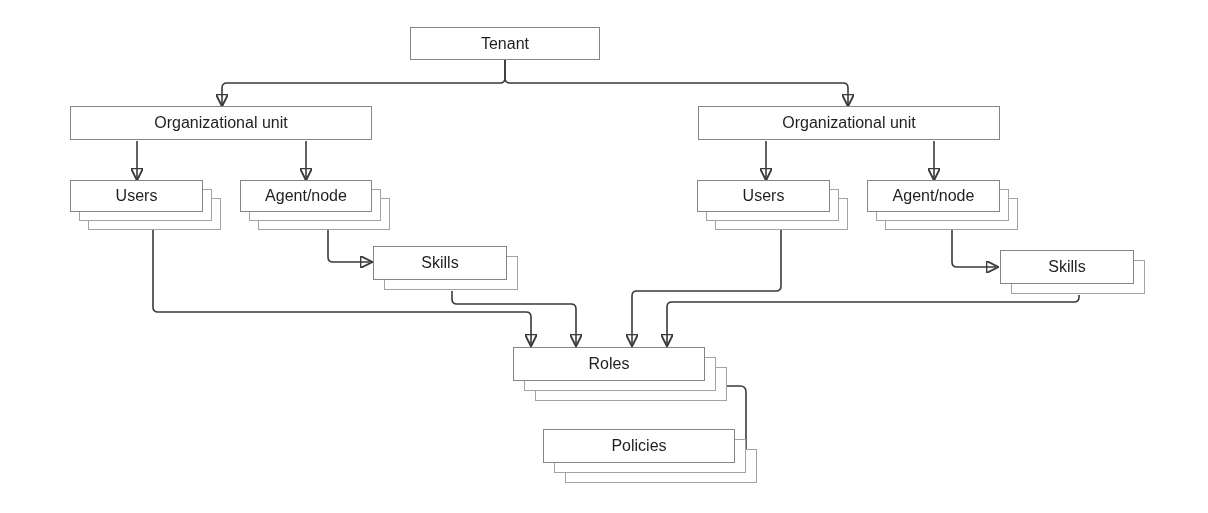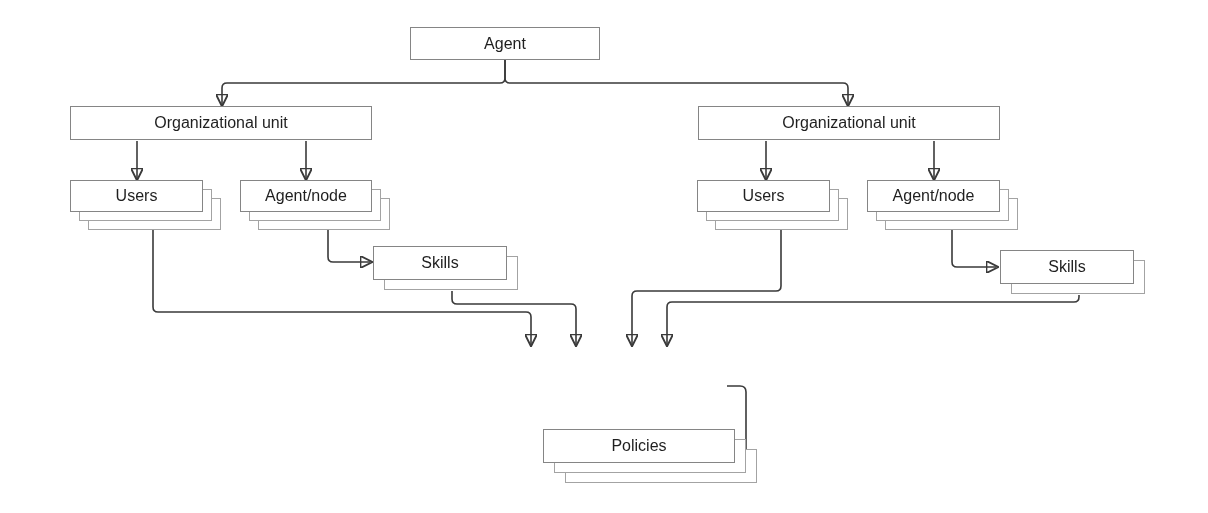--- a/index.html
+++ b/index.html
@@ -57,21 +57,21 @@
     <path d="M952,230 L952,262 Q952,267 957,267 L996,267" marker-end="url(#arrow)"></path>
     <path d="M153,230 L153,307 Q153,312 158,312 L526,312 Q531,312 531,317 L531,344" marker-end="url(#arrow)"></path>
     <path d="M452,291 L452,299 Q452,304 457,304 L571,304 Q576,304 576,309 L576,344" marker-end="url(#arrow)"></path>
     <path d="M781,230 L781,286 Q781,291 776,291 L637,291 Q632,291 632,296 L632,344" marker-end="url(#arrow)"></path>
     <path d="M1079,295 L1079,297 Q1079,302 1074,302 L672,302 Q667,302 667,307 L667,344" marker-end="url(#arrow)"></path>
     <path d="M727,386 L740,386 Q746,386 746,392 L746,460 Q746,466 740,466 L733,466" marker-end="url(#arrow)"></path>
   </svg>
 
   <div class="node" style="left:410px;top:27px;width:190px;height:33px">
     <div class="layer main">
-        <span>Agent</span>
+        <span>Tenant</span>
       </div>
   </div>
 
   <div class="node" style="left:70px;top:106px;width:302px;height:34px">
     <div class="layer main">
         <span>Organizational unit</span>
       </div>
   </div>
 
   <div class="node" style="left:698px;top:106px;width:302px;height:34px">
@@ -119,20 +119,27 @@
       </div>
   </div>
 
   <div class="node" style="left:1000px;top:250px;width:134px;height:34px">
     <div class="layer off1l"></div>
     <div class="layer main">
         <span>Skills</span>
       </div>
   </div>
 
+  <div class="node" style="left:513px;top:347px;width:192px;height:34px">
+    <div class="layer off2l"></div>
+    <div class="layer off1l"></div>
+    <div class="layer main">
+        <span>Roles</span>
+      </div>
+  </div>
 
   <div class="node" style="left:543px;top:429px;width:192px;height:34px">
     <div class="layer off2l"></div>
     <div class="layer off1l"></div>
     <div class="layer main">
         <span>Policies</span>
       </div>
   </div>
 
 </div>

